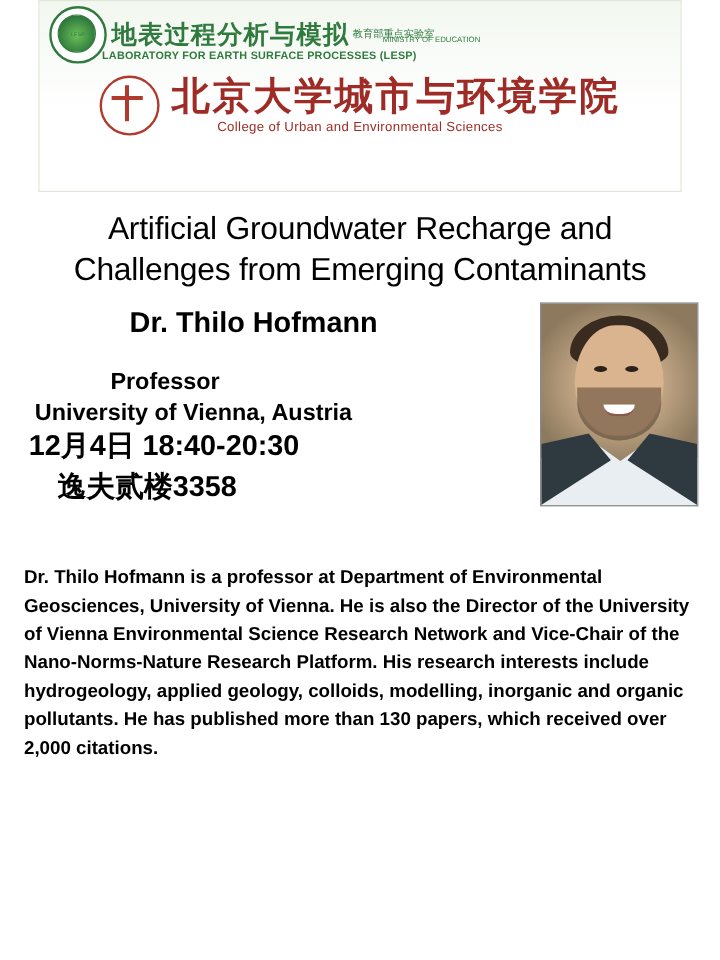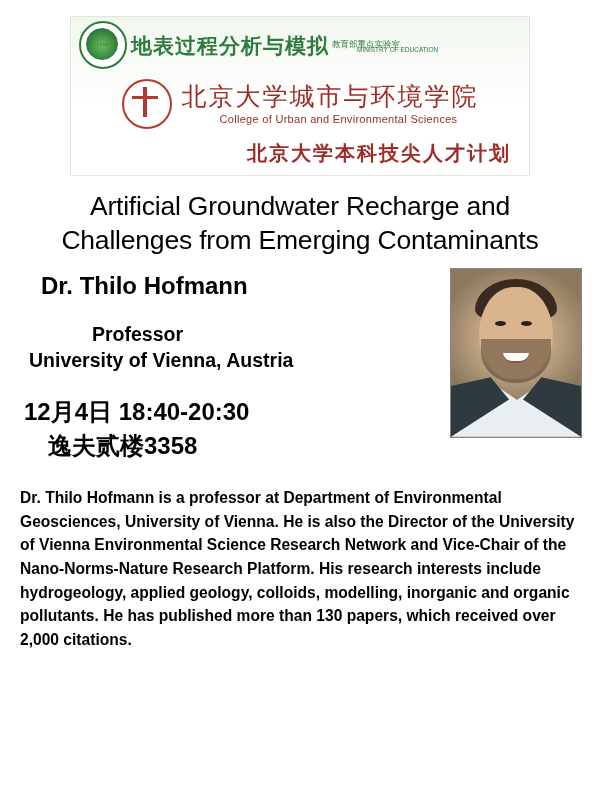--- a/index.html
+++ b/index.html
@@ -17,22 +17,22 @@
   .poster {
     position: relative;
     width: 600px;
     height: 800px;
     box-sizing: border-box;
   }
 
   
   .header-banner {
     position: relative;
-    width: 460px;
-    margin: 16px auto 0 auto;
+    width: 536px;
+    margin: 0 auto 0 auto;
     height: 160px;
     background: linear-gradient(to bottom, #f2f7ef 0%, #ffffff 55%, #ffffff 100%);
     border: 1px solid #dfe7da;
     box-sizing: border-box;
     overflow: hidden;
   }
   .lesp-row {
     position: absolute;
     top: 4px;
     left: 8px;
@@ -127,22 +127,22 @@
     content: "";
     position: absolute;
     left: 8px; top: 6px;
     width: 26px; height: 30px;
     background:
       linear-gradient(90deg, transparent 44%, #b03a2e 44%, #b03a2e 56%, transparent 56%),
       linear-gradient(0deg, transparent 60%, #b03a2e 60%, #b03a2e 70%, transparent 70%);
   }
   .pku-text-block { line-height: 1; }
   .pku-cn {
-    font-size: 25px;
-    font-weight: normal;
+    font-size: 32px;
+    font-weight: bold;
     color: #9e2b25;
     letter-spacing: 2px;
     white-space: nowrap;
   }
   .pku-en {
     margin-top: 5px;
     font-size: 11px;
     color: #9e2b25;
     letter-spacing: 0.3px;
     white-space: nowrap;
@@ -243,21 +243,21 @@
   .photo .jacket2 {
     position: absolute;
     right: 0; bottom: 0;
     width: 132px; height: 62px;
     background: #2f3a40;
     clip-path: polygon(100% 18%, 70% 4%, 56% 40%, 100% 100%);
   }
 
   .speaker-name {
     text-align: left;
-    padding-left: 41px;
+    padding-left: 108px;
     font-size: 24px;
     font-weight: bold;
     line-height: 1.2;
   }
   .speaker-role {
     text-align: left;
     padding-left: 92px;
     font-size: 19.5px;
     font-weight: bold;
     margin-top: 20px;
@@ -265,21 +265,21 @@
   }
   .speaker-affil {
     text-align: left;
     padding-left: 29px;
     font-size: 19.5px;
     font-weight: bold;
     line-height: 1.35;
   }
   .event-time {
     padding-left: 24px;
-    margin-top: 24px;
+    margin-top: 0;
     font-size: 24px;
     font-weight: bold;
     line-height: 1.25;
   }
   .event-place {
     padding-left: 48px;
     margin-top: 4px;
     font-size: 24px;
     font-weight: bold;
     line-height: 1.25;
@@ -301,31 +301,31 @@
 
   <div class="header-banner">
 
     <div class="lesp-row">
       <div class="lesp-seal">
         <div class="lesp-seal-text">LESP</div>
       </div>
       <div class="lesp-cn">地表过程分析与模拟</div>
       <div class="lesp-moe">教育部重点实验室</div>
     </div>
+    <div class="lesp-en">LABORATORY FOR EARTH SURFACE PROCESSES (LESP)</div>
     <div class="lesp-moe-en">MINISTRY OF EDUCATION</div>
 
     <div class="pku-row">
       <div class="pku-seal"></div>
       <div class="pku-text-block">
         <div class="pku-cn">北京大学城市与环境学院</div>
         <div class="pku-en">College of Urban and Environmental Sciences</div>
       </div>
     </div>
 
-    <div class="program-line">北京大学本科技尖人才计划</div>
   </div>
 
   <div class="title">Artificial Groundwater Recharge and Challenges from Emerging Contaminants</div>
 
   <div class="mid">
     <div class="photo">
       <div class="hair"></div>
       <div class="face"></div>
       <div class="beard"></div>
       <div class="eye-l"></div>

